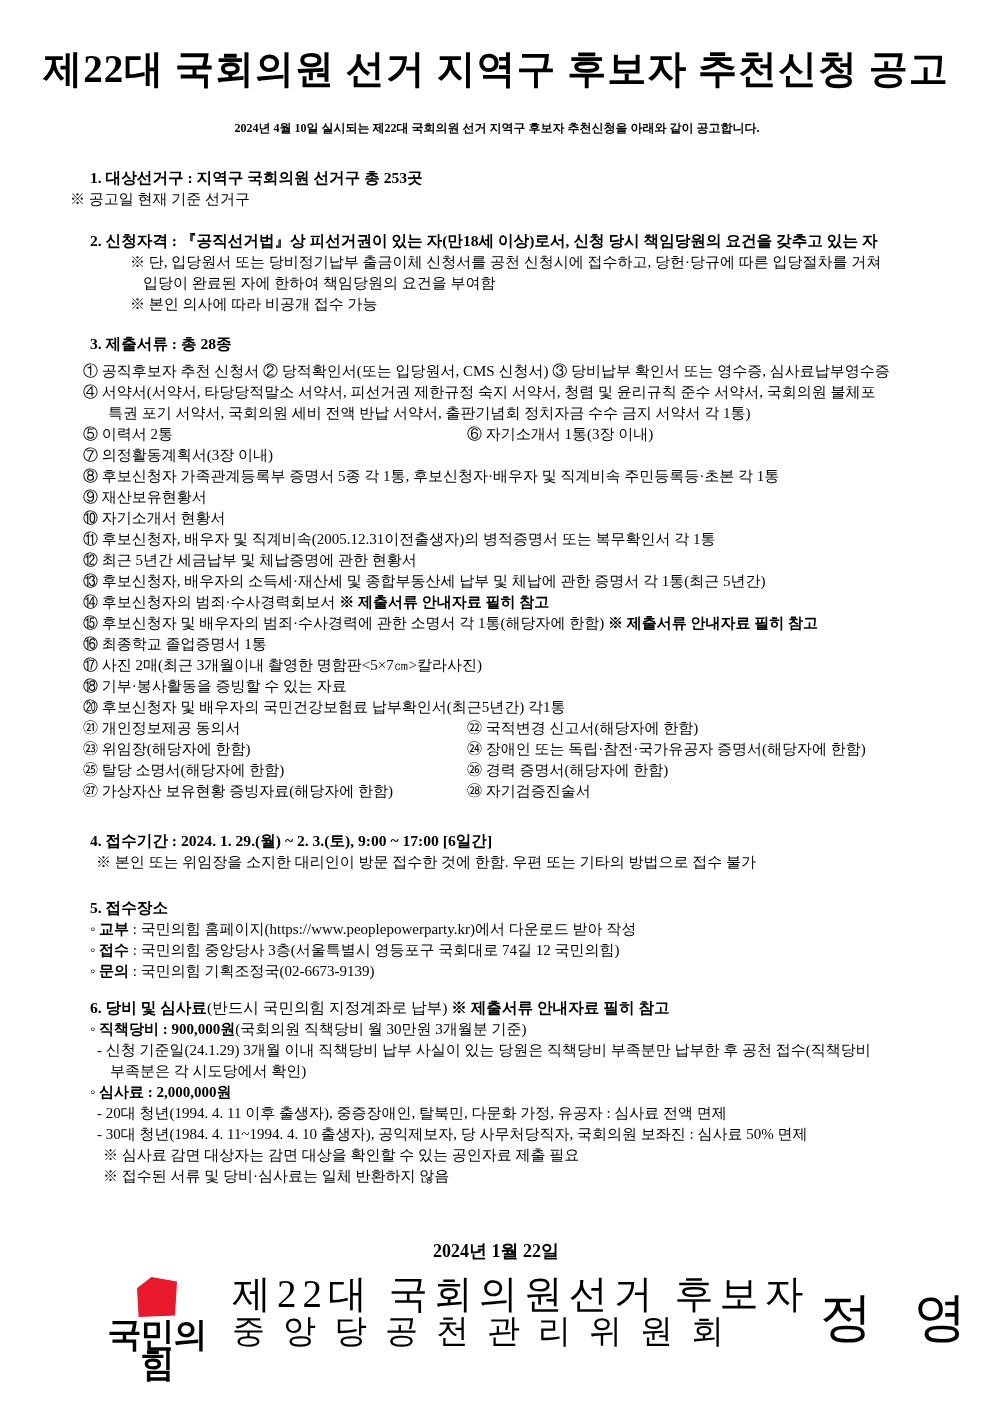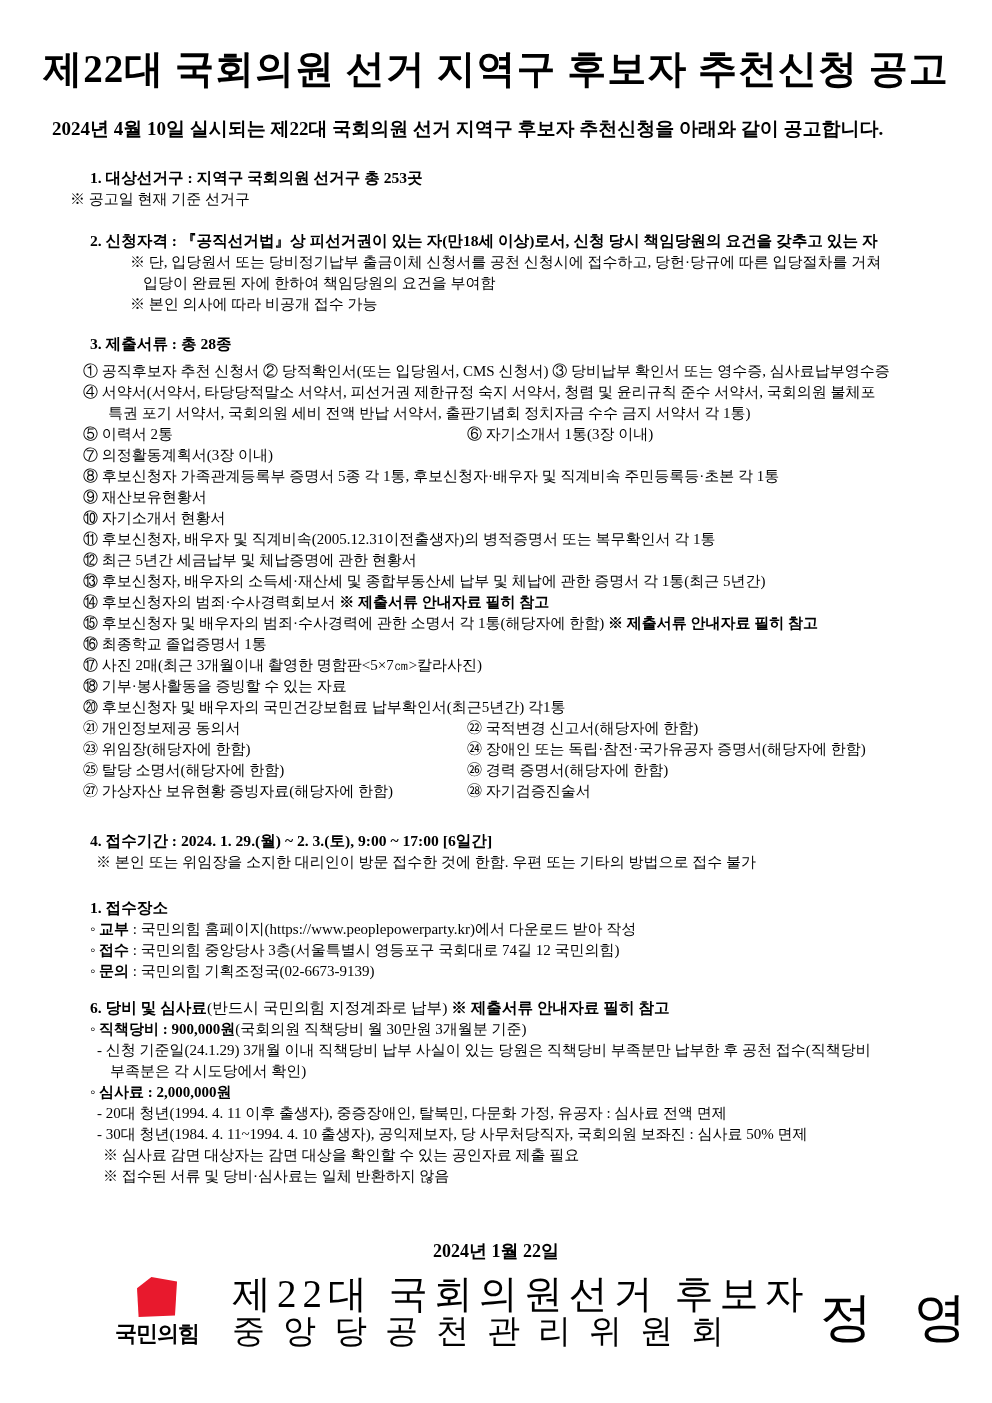--- a/index.html
+++ b/index.html
@@ -17,21 +17,22 @@
     margin:0;
     padding:46px 28px 0 28px;
     text-align:center;
     font-size:39px;
     line-height:46px;
     font-weight:800;
     letter-spacing:1px;
   }
   .subtitle{
     margin:24px 50px 0 52px;
-    font-size:19px;
+    text-align:center;
+    font-size:12px;
     line-height:25px;
     font-weight:700;
   }
   .sec{margin-left:58px;margin-right:38px;}
   .sec-h{font-size:15.6px;line-height:22px;font-weight:700;margin-left:32px;}
   .s1{margin-top:26px;}
   .s2{margin-top:20px;}
   .s3{margin-top:18px;}
   .s4{margin-top:28px;}
   .s5{margin-top:24px;}
@@ -67,21 +68,21 @@
   .logo{width:118px;flex:0 0 118px;text-align:center;}
   .logo-shape{
     width:40px;height:40px;
     margin:2px auto 2px auto;
     background:#e8192d;
     clip-path:polygon(36% 0%, 100% 11%, 95% 96%, 4% 100%, 0% 28%);
   }
   .logo-text{
     font-family:"Liberation Sans","DejaVu Sans",sans-serif;
     font-weight:900;
-    font-size:22px;
+    font-size:34px;
     letter-spacing:-1px;
     line-height:30px;
   }
   .committee{margin-left:16px;}
   .c1{font-size:39px;line-height:37px;letter-spacing:6px;white-space:nowrap;}
   .c2{font-size:33px;line-height:38px;letter-spacing:18px;white-space:nowrap;}
   .sign{
     margin-left:10px;
     margin-top:14px;
     font-size:53px;
@@ -158,21 +159,21 @@
       </div>
     </div>
   </section>
 
   <section class="sec s4">
     <div class="sec-h">4. 접수기간 :  2024. 1. 29.(월)  ~  2. 3.(토), 9:00 ~ 17:00 [6일간]</div>
     <div class="line ind-d">※ 본인 또는 위임장을 소지한 대리인이 방문 접수한 것에 한함. 우편 또는 기타의 방법으로 접수 불가</div>
   </section>
 
   <section class="sec s5">
-    <div class="sec-h">1. 접수장소</div>
+    <div class="sec-h">5. 접수장소</div>
     <div class="line ind-e">
       <span class="b">◦ 교부</span><span> : 국민의힘 홈페이지(https://www.peoplepowerparty.kr)에서 다운로드 받아 작성</span>
     </div>
     <div class="line ind-e">
       <span class="b">◦ 접수</span><span> : 국민의힘 중앙당사 3층(서울특별시 영등포구 국회대로 74길 12 국민의힘)</span>
     </div>
     <div class="line ind-e">
       <span class="b">◦ 문의</span><span> : 국민의힘 기획조정국(02-6673-9139)</span>
     </div>
   </section>

